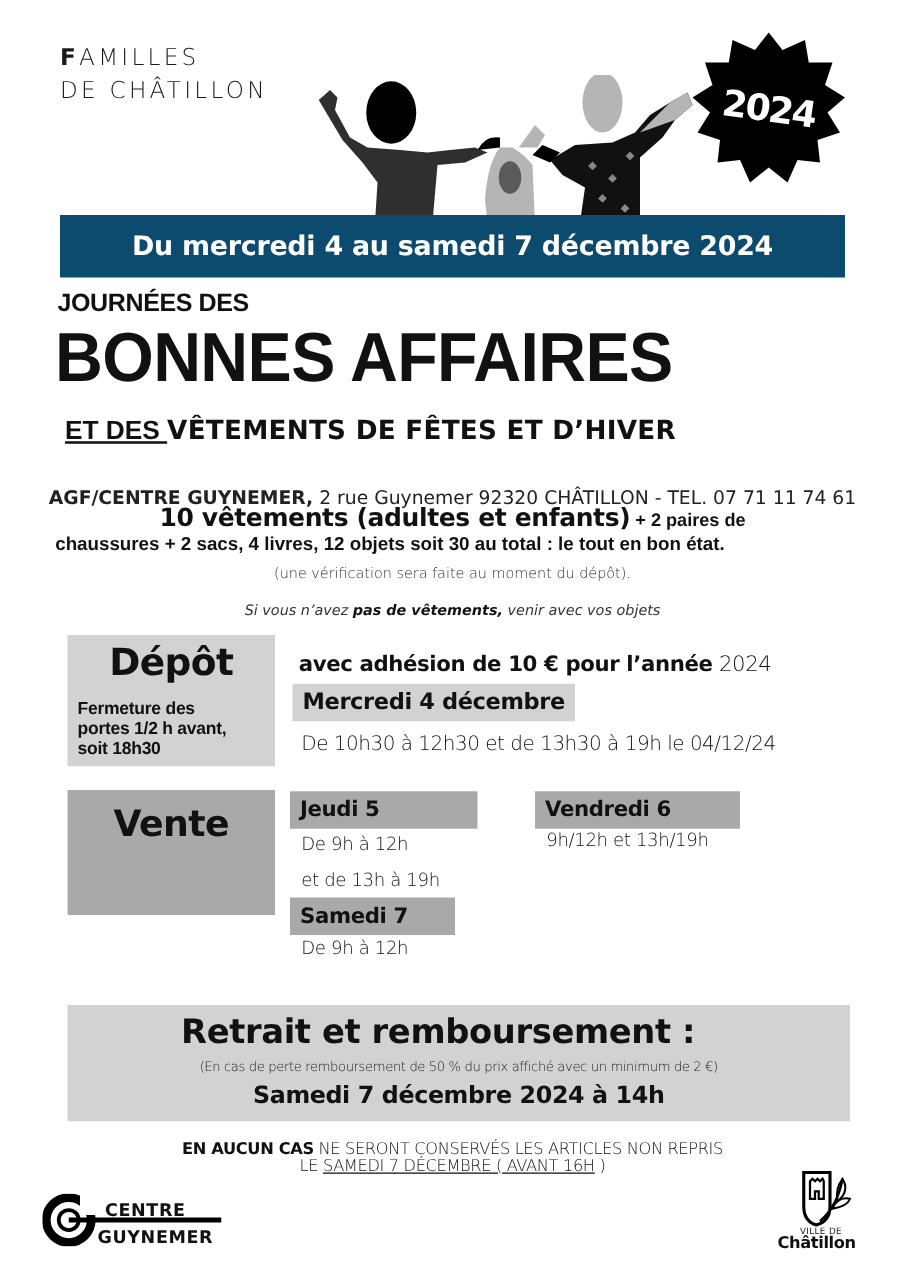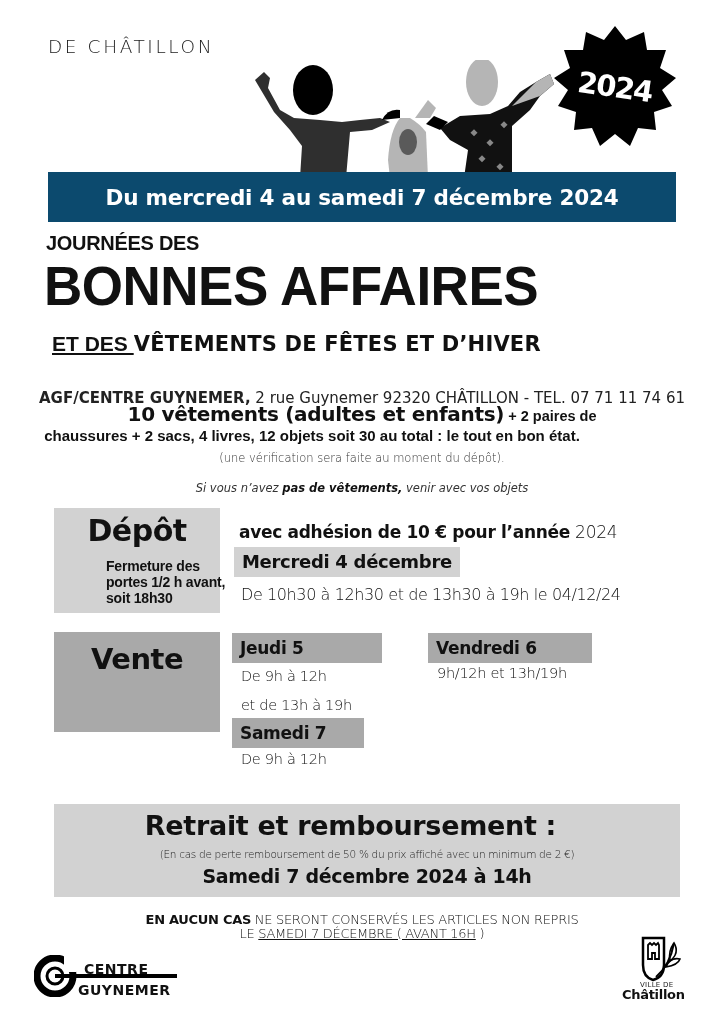--- a/index.html
+++ b/index.html
@@ -36,21 +36,21 @@
   .items1 .big { font-weight: 700; font-family: "DejaVu Sans", sans-serif; font-size: 20px; letter-spacing: -0.3px; }
   .items1 .small { font-weight: 700; font-family: "Liberation Sans", sans-serif; font-size: 14.5px; }
   .items2 { left: 0; width: 624px; top: 427px; text-align: center; font-weight: 700; font-family: "Liberation Sans", sans-serif; font-size: 15px; }
   .items3 { left: 0; width: 724px; top: 451px; text-align: center; font-family: "DejaVu Sans", sans-serif; font-size: 11.5px; color: #333; font-weight: 300; }
   .items4 { left: 0; width: 724px; top: 481px; text-align: center; font-family: "DejaVu Sans", sans-serif; font-size: 11.5px; font-style: italic; color: #333; }
   .items4 b { font-weight: 700; color: #111; }
 
   
   .depot-box { left: 54px; top: 508px; width: 166px; height: 105px; background: #d2d2d2; }
   .depot-title { left: 54px; top: 513px; width: 166px; text-align: center; font-weight: 700; font-family: "DejaVu Sans", sans-serif; font-size: 30px; letter-spacing: -0.5px; }
-  .depot-note { left: 62px; top: 558px; font-weight: 700; font-family: "Liberation Sans", sans-serif; font-size: 14px; line-height: 16px; letter-spacing: -0.2px; margin-left: 44px; }
+  .depot-note { left: 62px; top: 558px; font-weight: 700; font-family: "Liberation Sans", sans-serif; font-size: 14px; line-height: 16px; letter-spacing: -0.2px; }
 
   .adhesion { left: 239px; top: 522px; font-family: "DejaVu Sans", sans-serif; font-size: 17px; white-space: nowrap; letter-spacing: -0.3px; }
   .adhesion b { font-weight: 700; }
   .adhesion span.y { font-weight: 300; }
   .tag { background: #d2d2d2; font-weight: 700; font-family: "DejaVu Sans", sans-serif; }
   .mercredi { left: 234px; top: 547px; height: 30px; padding: 0 8px; font-size: 18px; line-height: 30px; letter-spacing: -0.3px; }
   .depot-hours { left: 241px; top: 585px; font-family: "DejaVu Sans", sans-serif; font-size: 16px; font-weight: 300; white-space: nowrap; letter-spacing: -0.4px; }
 
   
   .vente-box { left: 54px; top: 632px; width: 166px; height: 100px; background: #a9a9a9; }
@@ -84,20 +84,21 @@
   .cg-t2 { left: 78px; top: 983px; }
 
   .ch-emblem { left: 640px; top: 935px; width: 42px; height: 48px; }
   .ch-ville { left: 640px; top: 981px; font-family: "DejaVu Sans", sans-serif; font-size: 7px; letter-spacing: 0.3px; color: #222; }
   .ch-name { left: 622px; top: 987px; font-family: "DejaVu Sans", sans-serif; font-weight: 700; font-size: 13px; letter-spacing: -0.3px; }
 </style>
 </head>
 <body>
 
 <div class="abs assoc">
+  <span class="line"><b>F</b><span>AMILLES</span></span>
   <span class="line"><span>DE CHÂTILLON</span></span>
 </div>
 
 <svg class="abs illus" viewBox="0 0 330 118">
 
   <path d="M5 20 L14 12 L20 18 L18 28 L30 50 L44 58 L70 60 L92 62 L110 60 L130 58 L140 62 L122 70 L100 72 L96 118 L50 118 L52 86 L40 70 L24 52 Z" fill="#2f2f2f"></path>
   <ellipse cx="63" cy="30" rx="20" ry="25" fill="#000"></ellipse>
 
   <path d="M138 100 Q140 70 150 58 L160 58 Q170 64 176 72 L178 118 L140 118 Z" fill="#b5b5b5"></path>
   <ellipse cx="158" cy="82" rx="9" ry="13" fill="#5a5a5a"></ellipse>

